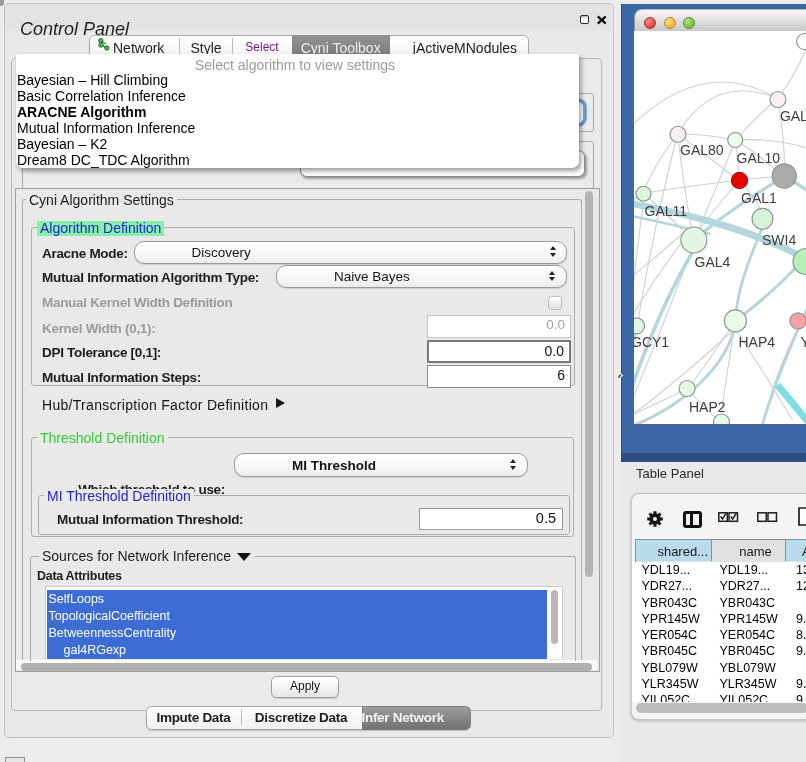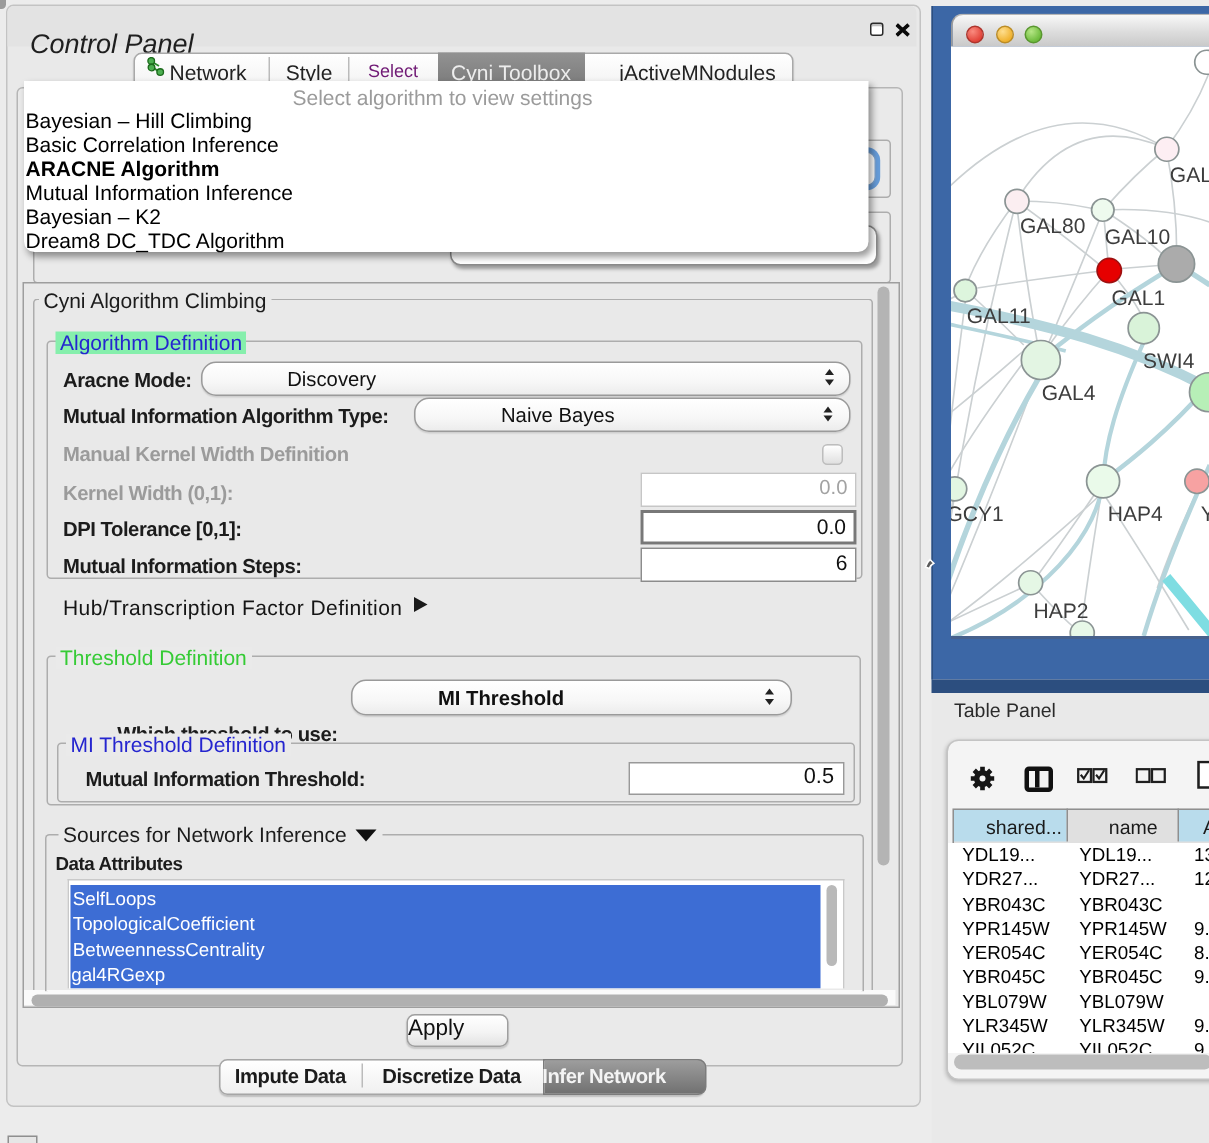--- a/index.html
+++ b/index.html
@@ -214,21 +214,21 @@
 <div class="abs" style="left:300px;top:101px;width:282px;height:21px;border:1px solid #7aa2d0;border-radius:6px;background:#fff;box-shadow:0 0 0 2.8px rgba(95,152,216,0.95);"></div>
 <div class="gbox" style="left:22px;top:141px;width:570px;height:46px;"></div>
 <div class="abs" style="left:300px;top:150px;width:283px;height:25px;border:1.5px solid #8a8a8a;border-radius:7px;background:#fff;box-shadow:1.5px 2px 2.5px rgba(0,0,0,0.35);"></div>
 
 <div class="abs" id="scrollpane" style="left:15px;top:188px;width:583px;height:482px;background:#e9e9e9;border:1px solid #9e9e9e;"></div>
 <div class="abs" style="left:584.5px;top:191px;width:8.5px;height:386px;background:#b4b4b4;border-radius:4.5px;"></div>
 <div class="abs" style="left:16px;top:660px;width:581px;height:10px;background:#fafafa;"></div>
 <div class="abs" style="left:21px;top:663px;width:571px;height:7.5px;background:#b0b0b0;border-radius:4px;"></div>
 
 <div class="gbox" style="left:22px;top:199px;width:558px;height:460px;border-bottom:none;border-radius:3px 3px 0 0;"></div>
-<div class="glabel" style="left:26px;top:193px;color:#1c1c1c;">Cyni Algorithm Climbing</div>
+<div class="glabel" style="left:26px;top:193px;color:#1c1c1c;">Cyni Algorithm Settings</div>
 
 <div class="gbox" style="left:31px;top:227px;width:542px;height:157px;"></div>
 <div class="glabel" style="left:37px;top:221px;color:#2525cf;background:#86efac;">Algorithm Definition</div>
 
 <div class="abs b13" style="left:42px;top:245.5px;">Aracne Mode:</div>
 <div class="combo" style="left:133.5px;top:240.5px;width:431px;height:21px;">
   <div class="ct">Discovery</div>
   <div class="carr" style="left:415px;top:4.5px;">
       <div class="cup"></div>
       <div class="cdn"></div>
@@ -271,25 +271,25 @@
 
 <div class="gbox" style="left:29.5px;top:555.5px;width:544px;height:104px;border-bottom:none;border-radius:3px 3px 0 0;"></div>
 <div class="glabel" style="left:39px;top:549px;font-size:14px;color:#1c1c1c;padding-right:24px;">Sources for Network Inference</div>
 <div class="abs" style="left:237px;top:552.5px;width:0;height:0;border-left:7px solid transparent;border-right:7px solid transparent;border-top:8.5px solid #111;"></div>
 <div class="abs b13" style="left:37px;top:568.5px;font-size:12.5px;">Data Attributes</div>
 <div class="abs" style="left:44.5px;top:586px;width:516px;height:71.5px;background:#fff;border:1px solid #c9c9c9;border-bottom:none;overflow:hidden;">
   <div style="position:absolute;left:1px;top:2.5px;width:500px;height:69px;background:#3d6dd4;"></div>
   <div style="position:absolute;left:3px;top:4.5px;font-size:12.5px;color:#fff;">SelfLoops</div>
   <div style="position:absolute;left:3px;top:21.6px;font-size:12.5px;color:#fff;">TopologicalCoefficient</div>
   <div style="position:absolute;left:3px;top:38.7px;font-size:12.5px;color:#fff;">BetweennessCentrality</div>
-  <div style="position:absolute;left:2px;top:55.8px;font-size:12.5px;color:#fff;">gal4RGexp</div>
+  <div style="position:absolute;left:18px;top:55.8px;font-size:12.5px;color:#fff;">gal4RGexp</div>
   <div style="position:absolute;left:505px;top:3px;width:7.5px;height:54px;background:#b9b9b9;border-radius:4px;"></div>
 </div>
 
-<div class="abs" style="left:271px;top:675.5px;width:66px;height:20px;border:1px solid #9f9f9f;border-radius:5.5px;background:linear-gradient(#ffffff,#f4f4f4 55%,#e3e3e3);box-shadow:0 1px 1px rgba(0,0,0,0.15);text-align:left;font-size:15px;color:#111;line-height:18.5px;">Apply</div>
+<div class="abs" style="left:271px;top:675.5px;width:66px;height:20px;border:1px solid #9f9f9f;border-radius:5.5px;background:linear-gradient(#ffffff,#f4f4f4 55%,#e3e3e3);box-shadow:0 1px 1px rgba(0,0,0,0.15);text-align:center;font-size:12px;color:#111;line-height:18.5px;">Apply</div>
 
 <div class="abs" id="segbar" style="left:146px;top:706px;width:322px;height:22px;background:linear-gradient(#ffffff,#f0f0f0);border:1px solid #a6a6a6;border-radius:5.5px;box-shadow:0 1px 1px rgba(0,0,0,0.18);"></div>
 <div class="abs" style="left:240.5px;top:709px;width:1px;height:16px;background:#bbb;"></div>
 <div class="abs" style="left:361.5px;top:706px;width:107px;height:22px;background:linear-gradient(#9d9d9d,#717171);border:1px solid #7c7c7c;border-radius:0 5.5px 5.5px 0;"></div>
 <div class="abs b13" style="left:146px;top:710px;width:95px;text-align:center;">Impute Data</div>
 <div class="abs b13" style="left:241px;top:710px;width:120px;text-align:center;">Discretize Data</div>
 <div class="abs b13" style="left:361.5px;top:710px;width:107px;text-align:left;color:#f4f4f4;">Infer Network</div>
 
 <div class="abs" style="left:5px;top:757px;width:18px;height:14px;border:1.5px solid #8f8f8f;background:#e6e6e6;"></div>
 

